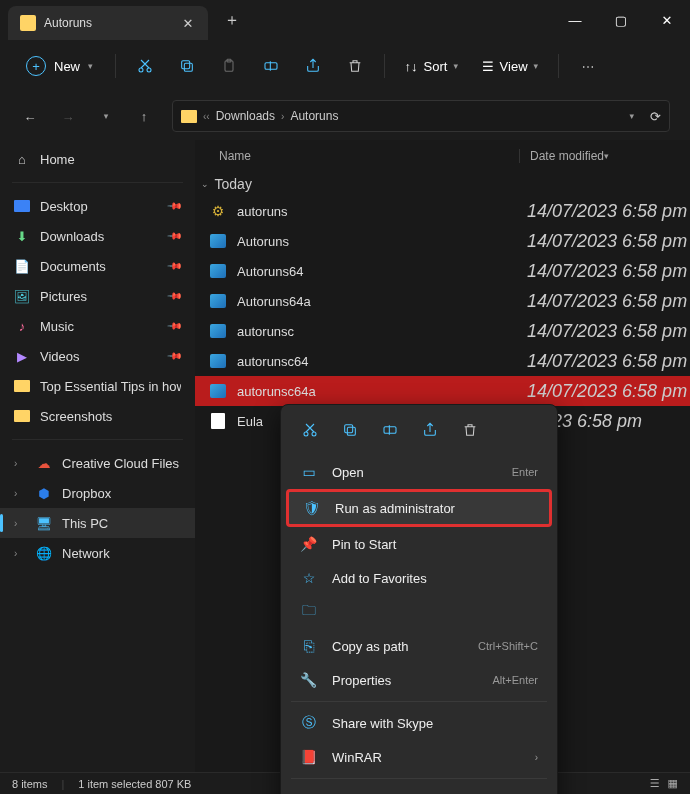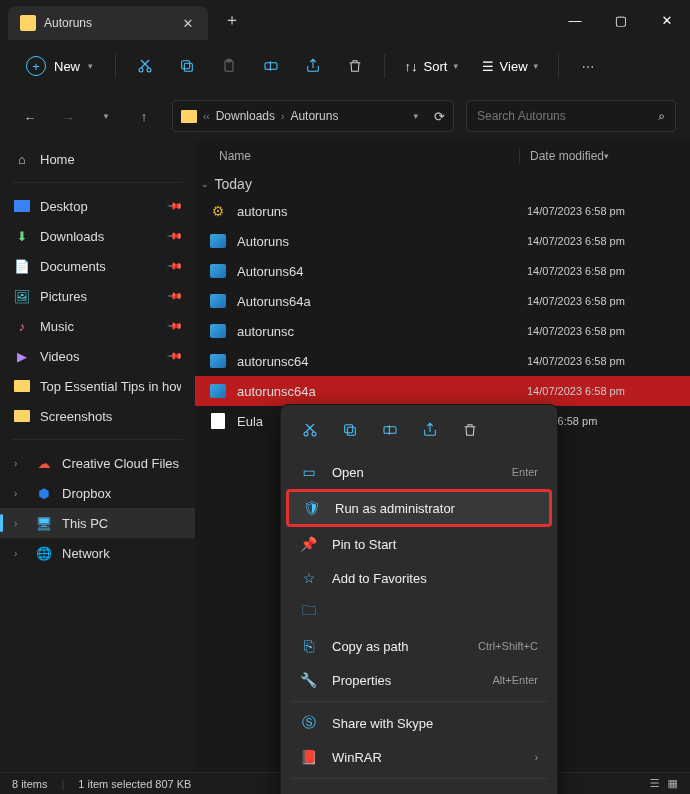--- a/index.html
+++ b/index.html
@@ -54,21 +54,21 @@
 .col-name { width: 300px; }
 .col-date { border-left: 1px solid #333; padding-left: 10px; display: flex; align-items: center; }
 .group-hdr { display: flex; align-items: center; padding: 4px 6px; gap: 6px; color: #ccc; font-size: 14px; }
 .file-row { display: flex; align-items: center; height: 30px; padding-left: 14px; }
 .file-row.selected { background: #b91c1c; }
 .file-icon { width: 18px; height: 18px; margin-right: 10px; display: flex; align-items: center; justify-content: center; }
 .fi-app { width: 16px; height: 14px; background: linear-gradient(135deg, #3ba7e0, #1e6fb8); border-radius: 2px; }
 .fi-cfg { color: #d4af37; font-size: 14px; }
 .fi-txt { width: 14px; height: 16px; background: #fff; border-radius: 1px; }
 .file-name { width: 290px; color: #ddd; font-size: 13px; }
-.file-date { color: #ccc; font-size: 11px; }
+.file-date { color: #ccc; font-size: 18px; font-style: italic; }
 
 
 .ctxmenu { position: absolute; left: 280px; top: 404px; width: 278px; background: #2c2c2c; border: 1px solid #1a1a1a; border-radius: 8px; box-shadow: 0 8px 24px rgba(0,0,0,.6); overflow: hidden; z-index: 100; padding-bottom: 4px; }
 .ctx-iconrow { display: flex; justify-content: flex-start; gap: 2px; padding: 8px 10px; }
 .ctx-iconbtn { width: 38px; height: 34px; display: flex; align-items: center; justify-content: center; color: #4cc2ff; border-radius: 4px; }
 .ctx-item { display: flex; align-items: center; height: 34px; padding: 0 14px; gap: 14px; font-size: 13px; color: #eee; cursor: pointer; margin: 0 5px; border-radius: 4px; }
 .ctx-item.highlighted { border: 3px solid #e03030; margin: 0 5px; background: #383838; height: 38px; }
 .ctx-icon { width: 18px; display: flex; justify-content: center; color: #4cc2ff; font-size: 14px; }
 .ctx-label { flex: 1; }
 .ctx-shortcut { color: #999; font-size: 11px; }
@@ -166,24 +166,20 @@
   <div class="nav-btn">↑</div>
   <div class="breadcrumb">
     <span class="bc-folder"></span>
     <span class="bc-sep">‹‹</span>
     <span class="bc-seg">Downloads</span>
     <span class="bc-sep">›</span>
     <span class="bc-seg">Autoruns</span>
     <span style="margin-left:auto" class="chev">▾</span>
     <span style="margin-left:10px;color:#ccc">⟳</span>
   </div>
-  <div class="searchbox">
-    <span>Search Autoruns</span>
-    <span class="search-icon">⌕</span>
-  </div>
 </div>
 
 <div class="main">
   <div class="sidebar">
     <div class="sb-item">
       <span class="sb-icon icon-home">⌂</span>
       <span>Home</span>
     </div>
     <div class="sb-sep"></div>
     <div id="sb-quick">

